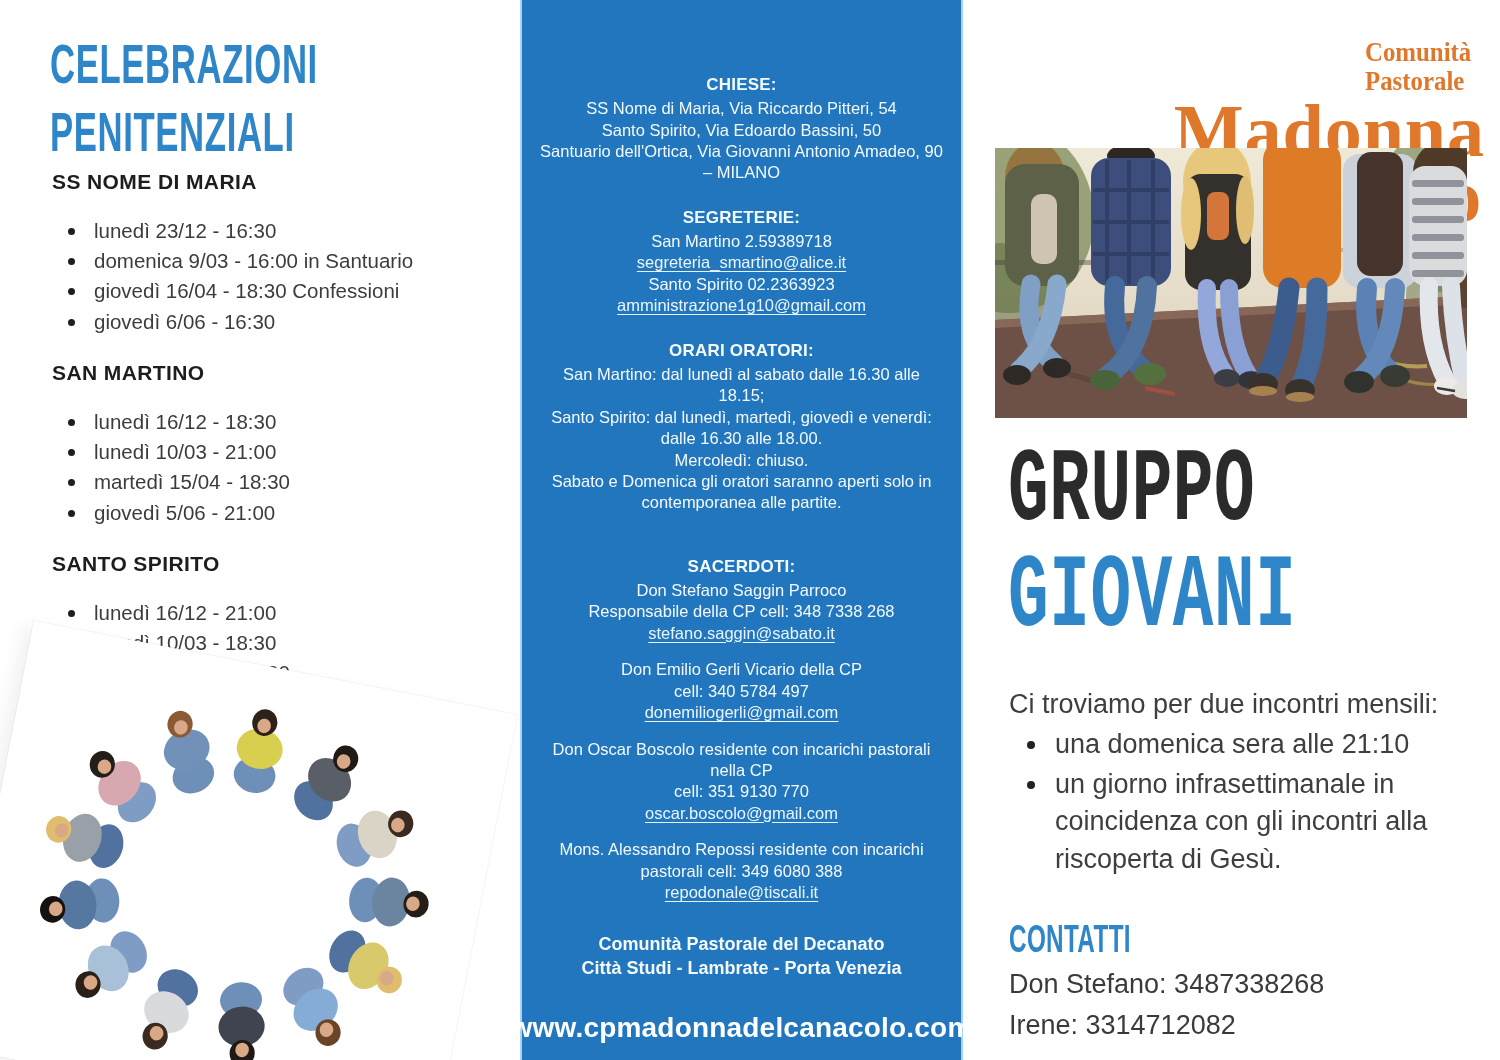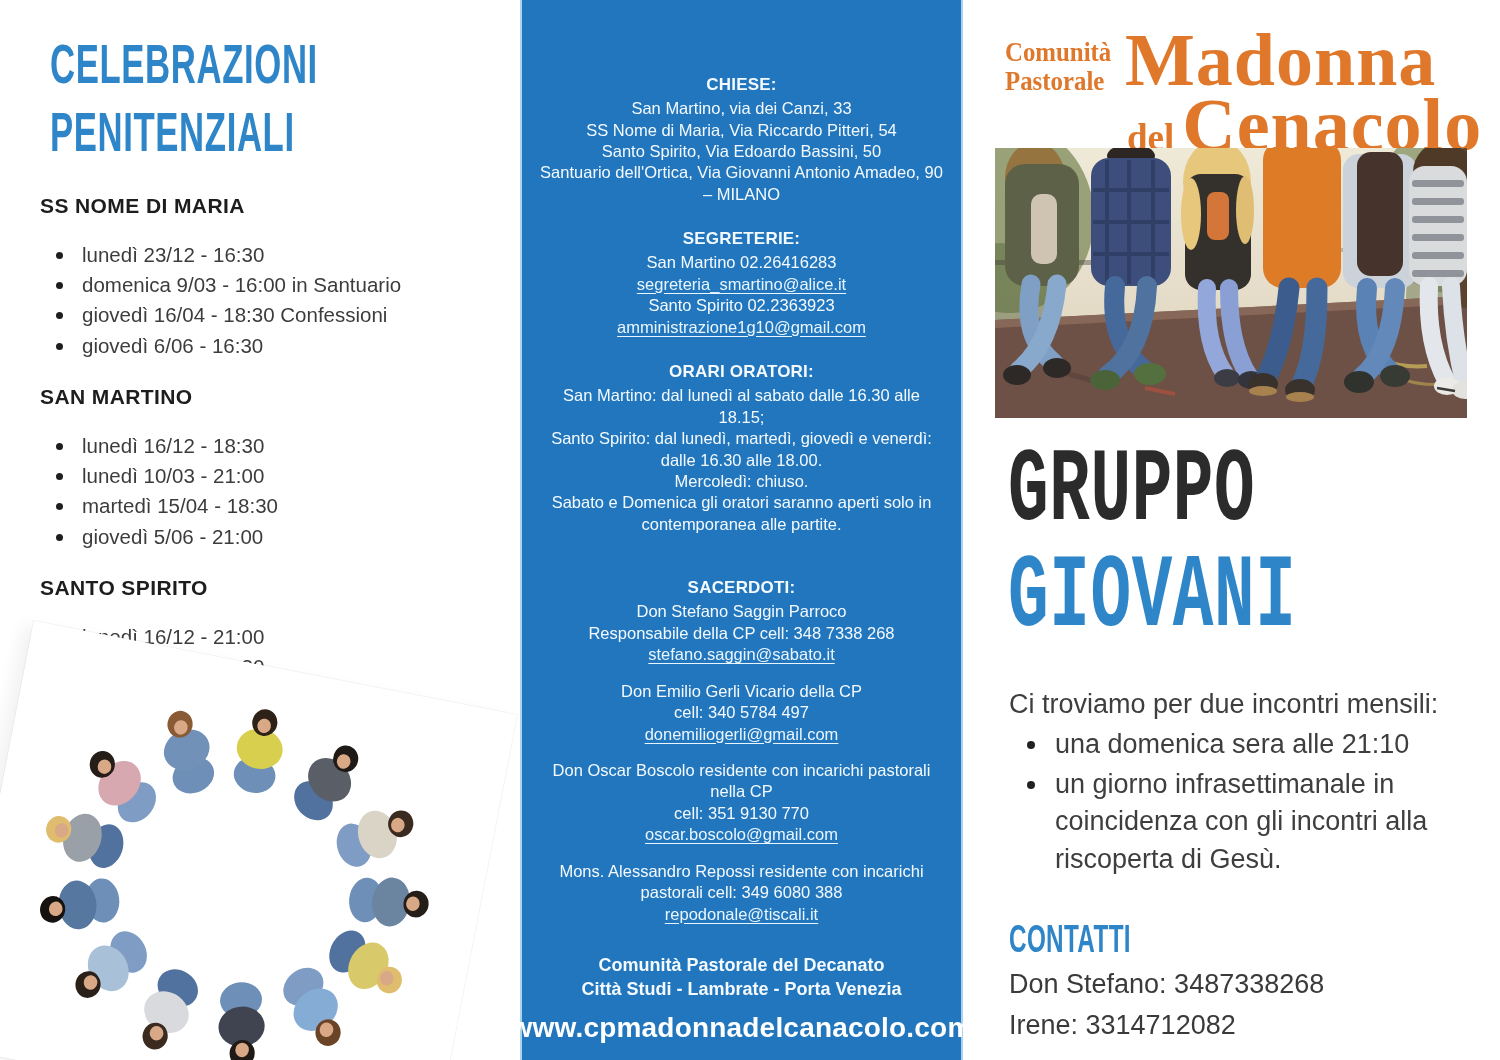--- a/index.html
+++ b/index.html
@@ -5,21 +5,21 @@
   html,body{margin:0;padding:0;background:#ffffff;}
   .page{position:relative;width:1500px;height:1060px;overflow:hidden;background:#fff;
         font-family:"Liberation Sans", sans-serif;}
 
   
   .panel-left{position:absolute;left:0;top:0;width:424px;height:1060px;z-index:1;}
   .lp-title{position:absolute;left:50px;top:36px;}
   .lp-title .tline{display:block;font-size:56px;font-weight:800;color:#2E86C9;
       transform:scaleX(.62);transform-origin:left top;line-height:1.0;margin-bottom:12px;
       letter-spacing:1px;white-space:nowrap;}
-  .lp-content{position:absolute;left:40px;top:170px;width:420px;margin-top:24px;}
+  .lp-content{position:absolute;left:52px;top:170px;width:420px;}
   .sec-head{font-size:21px;font-weight:800;color:#1d1d1d;margin:0 0 24px 0;letter-spacing:.4px;}
   ul.sched{list-style:none;margin:0 0 26px 0;padding:0 0 0 16px;font-size:20.5px;color:#3c3c3c;}
   ul.sched li{position:relative;padding-left:26px;line-height:1.28;margin-bottom:4px;}
   ul.sched li::before{content:"";position:absolute;left:0;top:10px;width:7px;height:7px;
       border-radius:50%;background:#1e1e1e;}
   .lp-photo{position:absolute;left:-12px;top:664px;width:492px;height:434px;
       transform:rotate(11deg);transform-origin:50% 50%;background:#fff;
       box-shadow:0 0 0 1px rgba(0,0,0,.045), -10px 6px 16px rgba(0,0,0,.05);}
   .lp-photo svg{position:absolute;left:0;top:0;width:100%;height:100%;}
 
@@ -35,21 +35,21 @@
   .cp-sec.gap-top{margin-top:42px;}
   .priest{margin-bottom:15px;}
   .cp-footer{margin-top:28px;font-weight:800;font-size:18px;line-height:1.35;}
   .cp-site{position:absolute;left:50%;transform:translateX(-50%);bottom:16px;
       font-weight:800;font-size:28px;white-space:nowrap;letter-spacing:.2px;color:#fff;cursor:pointer;}
 
   
   .panel-right{position:absolute;left:963px;top:0;width:537px;height:1060px;z-index:1;}
   .rp-logo{position:absolute;left:42px;top:24px;width:480px;color:#E0782C;
       font-family:"Liberation Serif", serif;font-weight:700;}
-  .logo-row1{display:flex;align-items:center;}
+  .logo-row1{display:flex;align-items:flex-end;flex-direction:column;}
   .logo-small{display:inline-block;font-size:27px;line-height:1.08;transform:scaleX(.92);
       transform-origin:left top;margin-top:14px;width:120px;}
   .logo-small span{display:block;}
   .logo-big{font-size:74px;line-height:.95;letter-spacing:1px;}
   .logo-row2{margin-left:122px;margin-top:-6px;display:flex;align-items:baseline;}
   .logo-del{font-size:37px;margin-right:8px;}
   .rp-photo{position:absolute;left:32px;top:148px;width:472px;height:270px;}
   .rp-photo svg{width:100%;height:100%;display:block;}
   .rp-title{position:absolute;left:45px;top:446px;font-family:Liberation Mono, monospace;}
   .rp-title .tline{display:block;font-size:104px;font-weight:800;line-height:.88;
@@ -187,29 +187,28 @@
             </g>
         </g>
       </svg>
     </div>
   </div>
 
   <div class="panel-center">
     <div class="cp-inner">
       <div class="cp-sec">
         <div class="cp-h">CHIESE:</div>
-        <div class="cp-line">San Martino, via dei Canzi, 33</div>
         <div class="cp-line">SS Nome di Maria, Via Riccardo Pitteri, 54</div>
         <div class="cp-line">Santo Spirito, Via Edoardo Bassini, 50</div>
         <div class="cp-line">Santuario dell'Ortica, Via Giovanni Antonio Amadeo, 90 – MILANO</div>
       </div>
 
       <div class="cp-sec">
         <div class="cp-h">SEGRETERIE:</div>
-        <div class="cp-line">San Martino 02.26416283</div>
+        <div class="cp-line">San Martino 2.59389718</div>
         <div class="cp-line"><span class="cp-link">segreteria_smartino@alice.it</span></div>
         <div class="cp-line">Santo Spirito 02.2363923</div>
         <div class="cp-line"><span class="cp-link">amministrazione1g10@gmail.com</span></div>
       </div>
 
       <div class="cp-sec">
         <div class="cp-h">ORARI ORATORI:</div>
         <div class="cp-line">San Martino: dal lunedì al sabato dalle 16.30 alle 18.15;</div>
         <div class="cp-line">Santo Spirito: dal lunedì, martedì, giovedì e venerdì: dalle 16.30 alle 18.00.</div>
         <div class="cp-line">Mercoledì: chiuso.</div>

